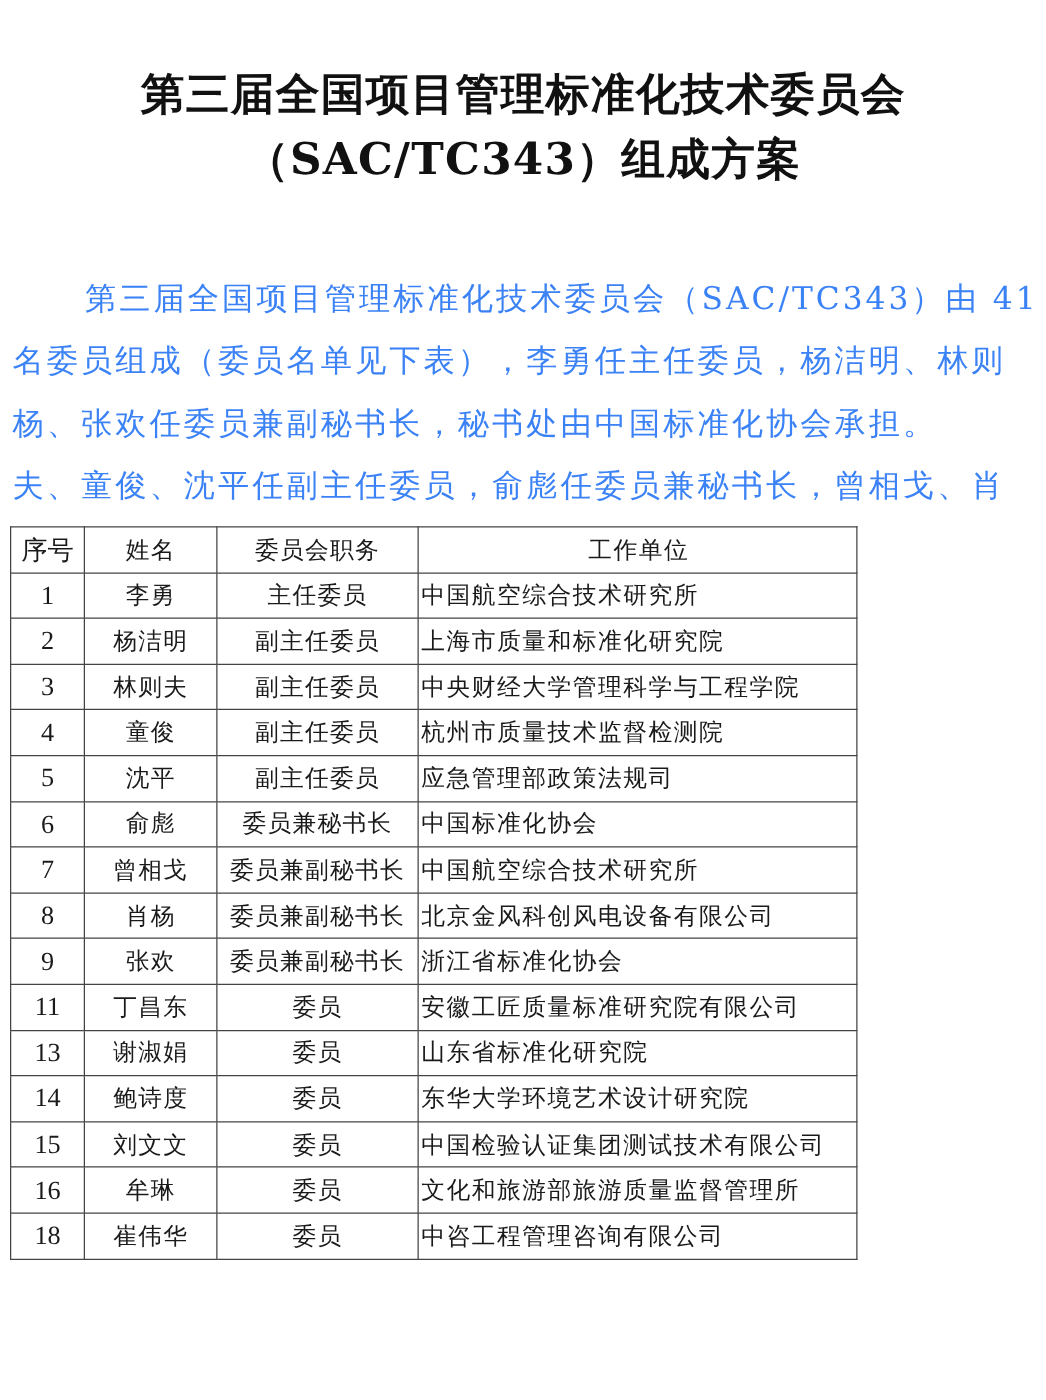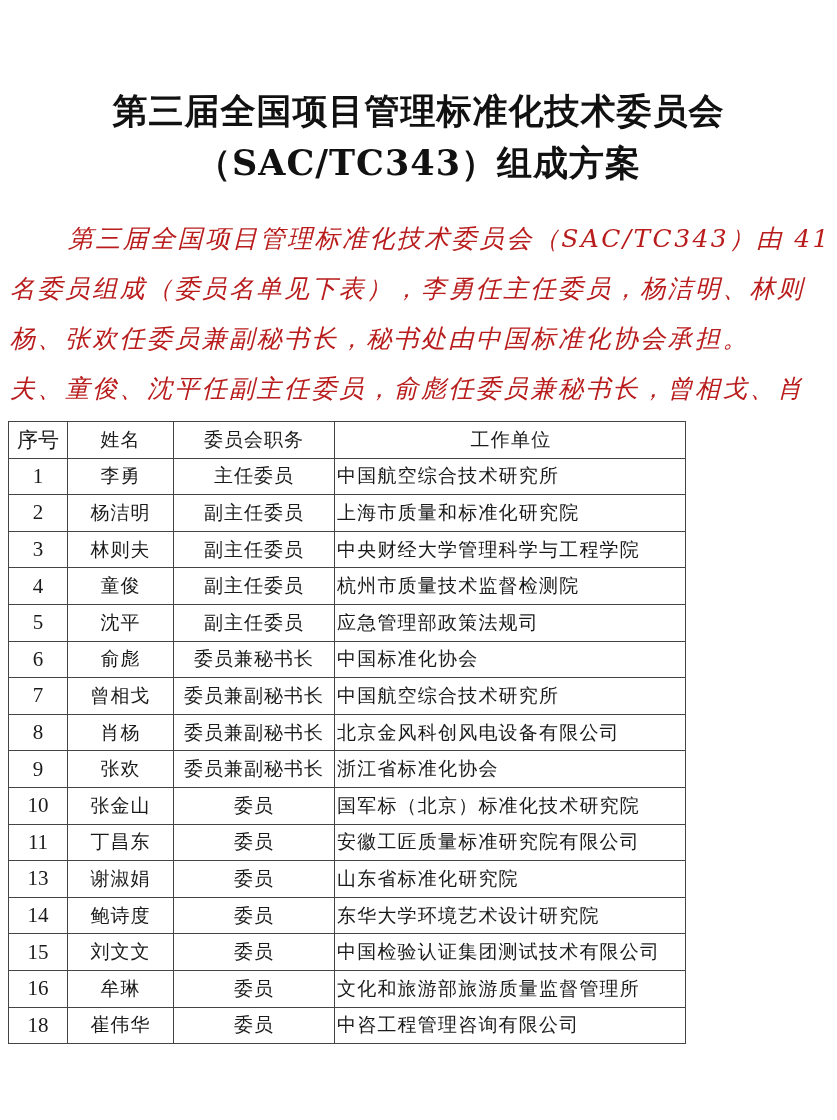--- a/index.html
+++ b/index.html
@@ -1,20 +1,20 @@
 <!DOCTYPE html>
 <html><head>
 <meta charset="utf-8">
 <style>
   html, body { margin:0; padding:0; background:#ffffff; }
   body { width:837px; height:1120px; overflow:hidden; position:relative; color:#111; font-family:"DejaVu Serif","Liberation Serif",serif; }
-  .title { position:absolute; left:0; width:837px; text-align:center; font-family:"DejaVu Serif","Liberation Serif",serif; font-weight:bold; font-size:35px; letter-spacing:1px; color:#111;margin-top:36px; }
+  .title { position:absolute; left:0; width:837px; text-align:center; font-family:"DejaVu Serif","Liberation Serif",serif; font-weight:bold; font-size:35px; letter-spacing:1px; color:#111; }
   .title1 { top:52px; }
   .title2 { top:104px; }
-  .para { position:absolute; left:10px; width:820px; font-size:25px; line-height:50px; letter-spacing:2.4px; color:#b91c1c; text-align:justify;font-style:italic; }
+  .para { position:absolute; left:10px; width:820px; font-size:25px; line-height:50px; letter-spacing:2.4px; color:#3b82f6; text-align:justify; }
   .para .line { display:block; white-space:nowrap; height:50px; }
   .l1 { padding-left:58px; }
   table { position:absolute; top:421px; left:8px; border-collapse:collapse; width:678px; font-size:19px; color:#1a1a1a; }
   td, th { border:1.5px solid #444; height:35.6px; padding:0; font-weight:normal; }
   .c0 { width:58px; text-align:center; font-family:"Liberation Serif",serif; font-size:21px; }
   .c1 { width:105px; text-align:center; letter-spacing:1px; }
   .c2 { width:160px; text-align:center; letter-spacing:1px; }
   .c3 { text-align:left; padding-left:2px; letter-spacing:1.2px;margin-left:36px; }
   th.c3 { text-align:center; }
 </style>
@@ -89,26 +89,20 @@
         <td class="c2">委员兼副秘书长</td>
         <td class="c3">北京金风科创风电设备有限公司</td>
       </tr>
       <tr>
         <td class="c0">9</td>
         <td class="c1">张欢</td>
         <td class="c2">委员兼副秘书长</td>
         <td class="c3">浙江省标准化协会</td>
       </tr>
       <tr>
-        <td class="c0">10</td>
-        <td class="c1">张金山</td>
-        <td class="c2">委员</td>
-        <td class="c3">国军标（北京）标准化技术研究院</td>
-      </tr>
-      <tr>
         <td class="c0">11</td>
         <td class="c1">丁昌东</td>
         <td class="c2">委员</td>
         <td class="c3">安徽工匠质量标准研究院有限公司</td>
       </tr>
       <tr>
         <td class="c0">13</td>
         <td class="c1">谢淑娟</td>
         <td class="c2">委员</td>
         <td class="c3">山东省标准化研究院</td>

